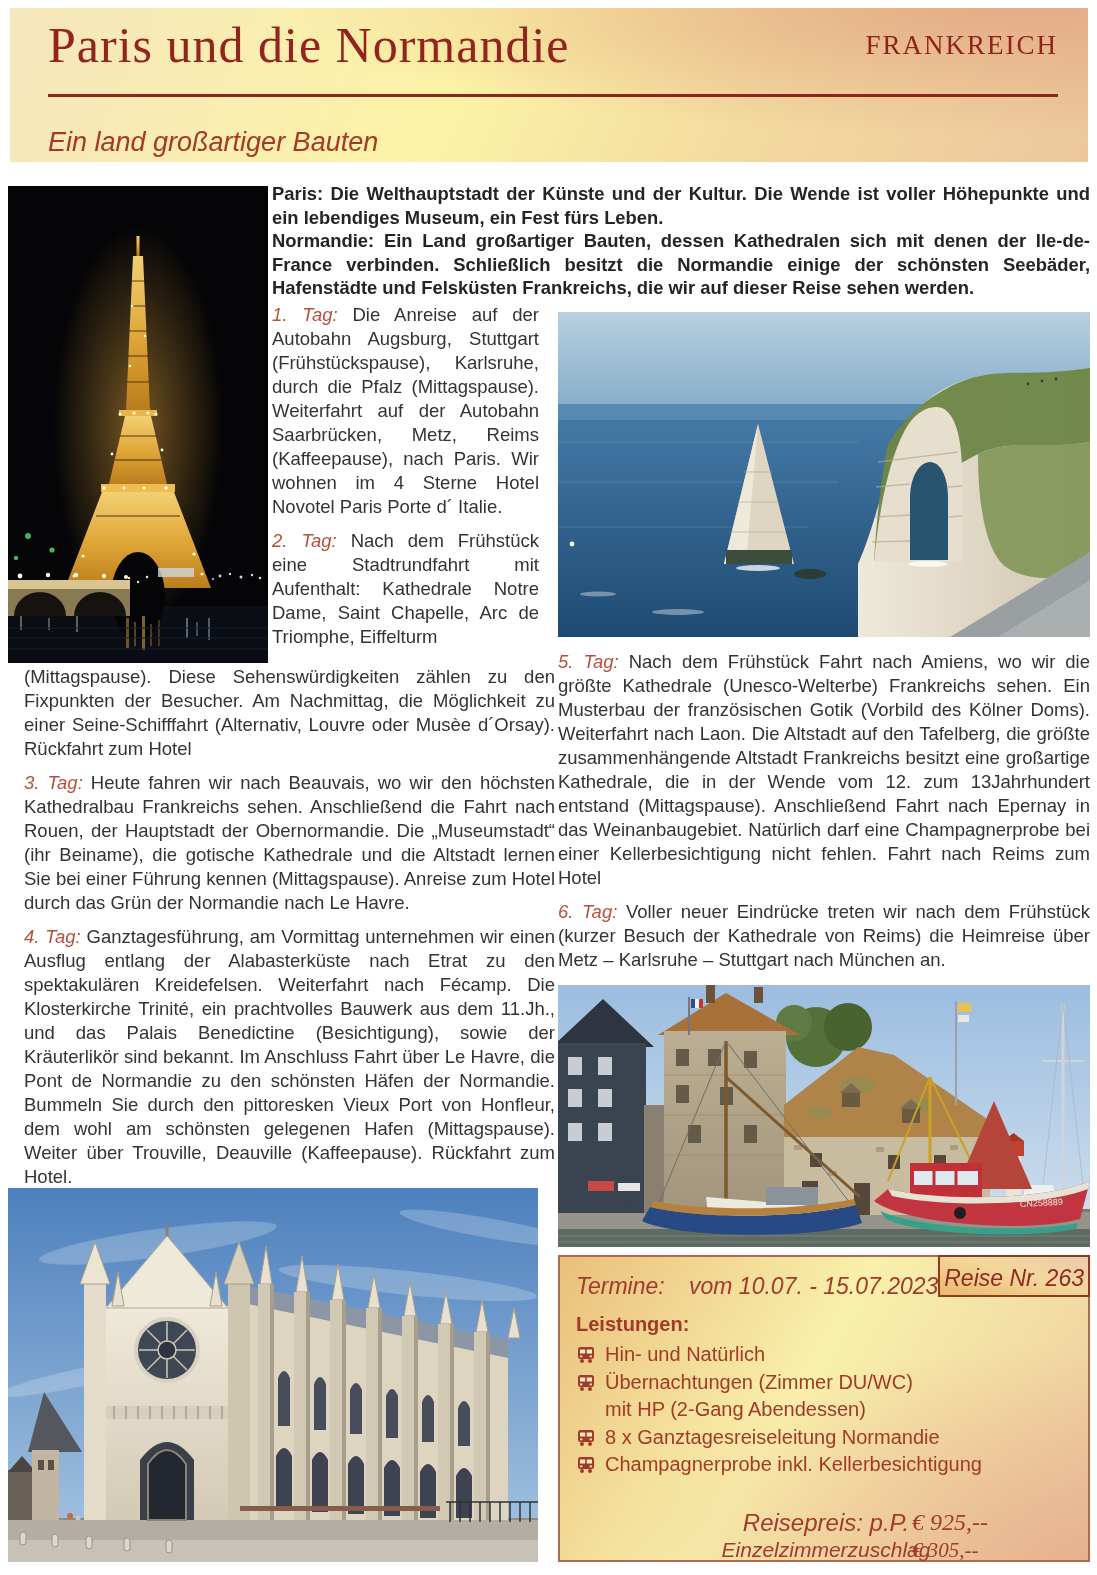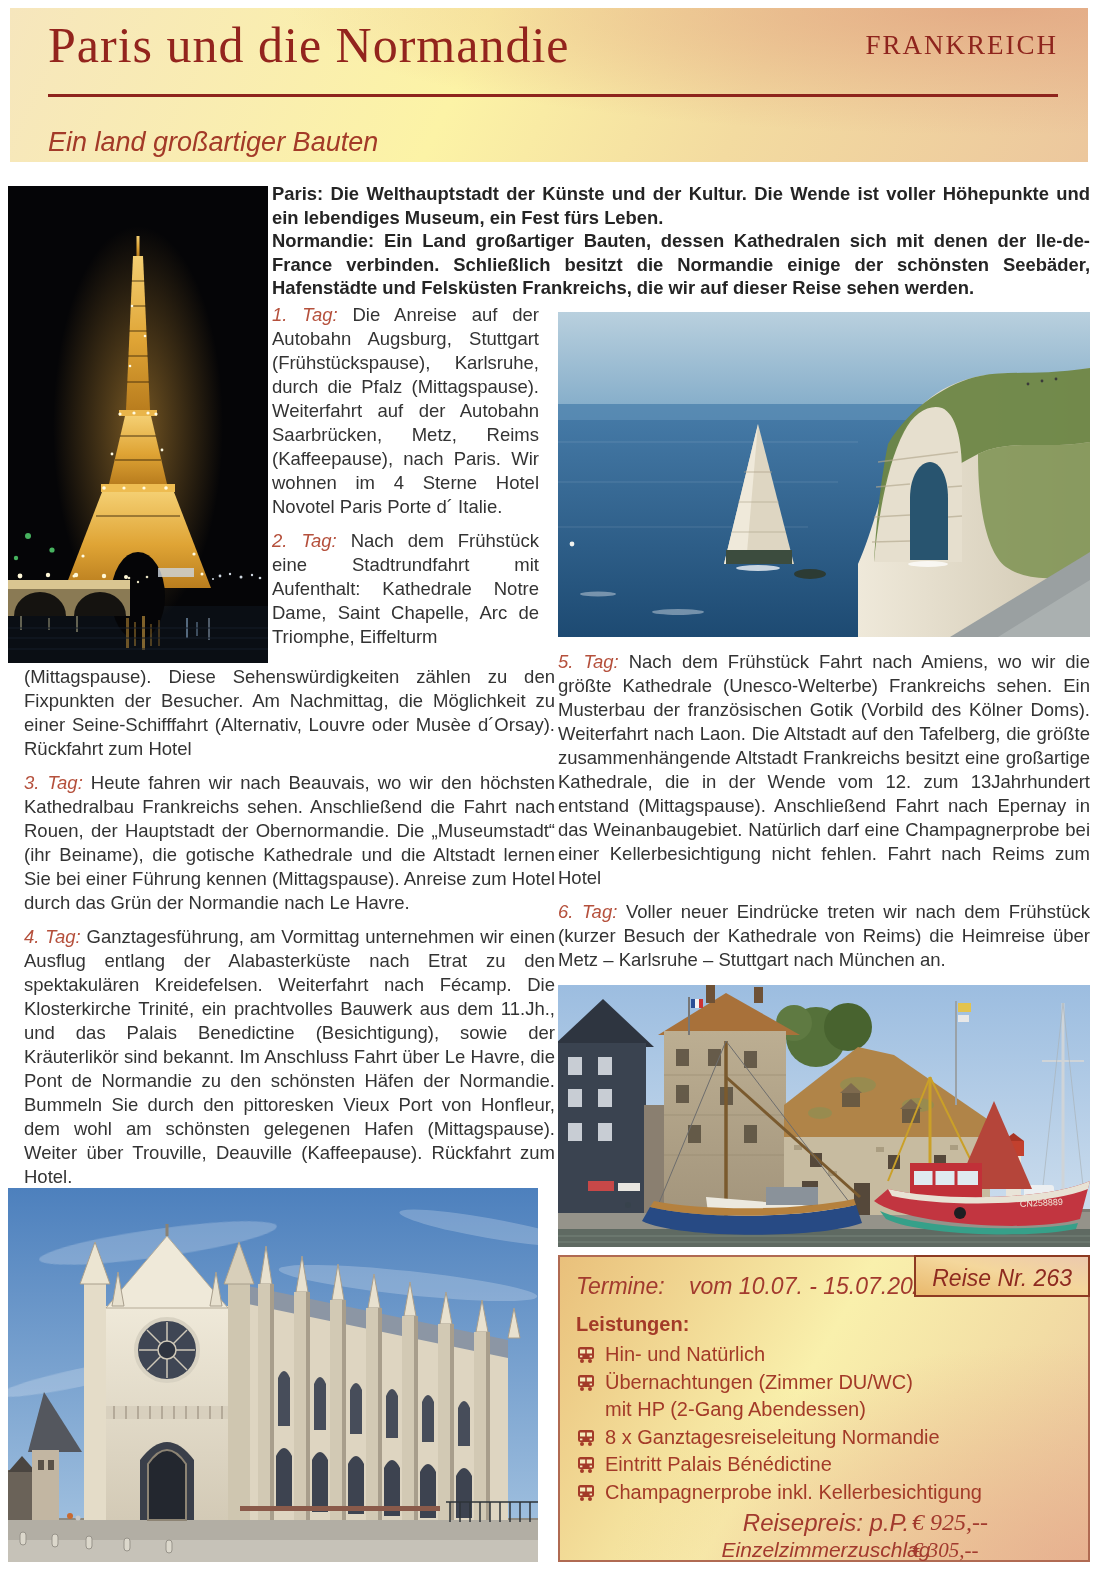--- a/index.html
+++ b/index.html
@@ -60,21 +60,21 @@
       radial-gradient(150% 120% at 100% 100%, rgba(228,164,135,.65) 0%, rgba(228,164,135,0) 60%),
       linear-gradient(120deg,#e9c07b 0%,#f9f0ac 45%,#f2dca4 75%,#ecc9a0 100%);
   }
   .termine-row{
     position:absolute;left:16px;top:16px;width:360px;
     font-size:23px;font-style:italic;color:#a23a2e;white-space:nowrap;
   }
   .termine-label{margin-right:18px;}
   .reise-box{
     position:absolute;right:-2px;top:-2px;height:42px;line-height:42px;
-    padding:0 16px;border:2px solid #8d3a22;box-sizing:border-box;
+    padding:0 4px;border:2px solid #8d3a22;box-sizing:border-box;
     font-size:23px;font-style:italic;color:#8e2a20;white-space:nowrap;
     background:linear-gradient(to top right,#e9b96d 0%,#f4d79c 55%,#ecc9ae 100%);
   }
   .leistungen-title{
     position:absolute;left:16px;top:56px;
     font-size:20px;font-weight:bold;color:#a33a28;
   }
   .leistungen-list{position:absolute;left:16px;top:84px;width:500px;}
   .l-row{font-size:20px;line-height:27.5px;color:#a33a28;}
   .l-row .bus{vertical-align:-2px;margin-right:9px;}
@@ -642,35 +642,20 @@
             <rect x="2" y="1" width="16" height="12" rx="2.5"></rect>
             <circle cx="6" cy="15" r="2"></circle>
             <circle cx="14" cy="15" r="2"></circle>
           </g>
           <g fill="#f6ecbe">
             <rect x="4" y="3.5" width="5.2" height="4"></rect>
             <rect x="10.8" y="3.5" width="5.2" height="4"></rect>
             <rect x="4" y="9.5" width="2.4" height="1.8"></rect>
             <rect x="13.6" y="9.5" width="2.4" height="1.8"></rect>
           </g>
-        </svg><span>Eintritt Palais Bénédictine</span>
-    </div>
-    <div class="l-row">
-      <svg class="bus" width="20" height="17" viewBox="0 0 20 17">
-          <g fill="#a33a28">
-            <rect x="2" y="1" width="16" height="12" rx="2.5"></rect>
-            <circle cx="6" cy="15" r="2"></circle>
-            <circle cx="14" cy="15" r="2"></circle>
-          </g>
-          <g fill="#f6ecbe">
-            <rect x="4" y="3.5" width="5.2" height="4"></rect>
-            <rect x="10.8" y="3.5" width="5.2" height="4"></rect>
-            <rect x="4" y="9.5" width="2.4" height="1.8"></rect>
-            <rect x="13.6" y="9.5" width="2.4" height="1.8"></rect>
-          </g>
         </svg><span>Champagnerprobe inkl. Kellerbesichtigung</span>
     </div>
   </div>
 
   <div class="price-row price-1">
     <span>Reisepreis: p.P.</span>
     <span class="price-val">€ 925,--</span>
   </div>
   <div class="price-row price-2">
     <span>Einzelzimmerzuschlag</span>

